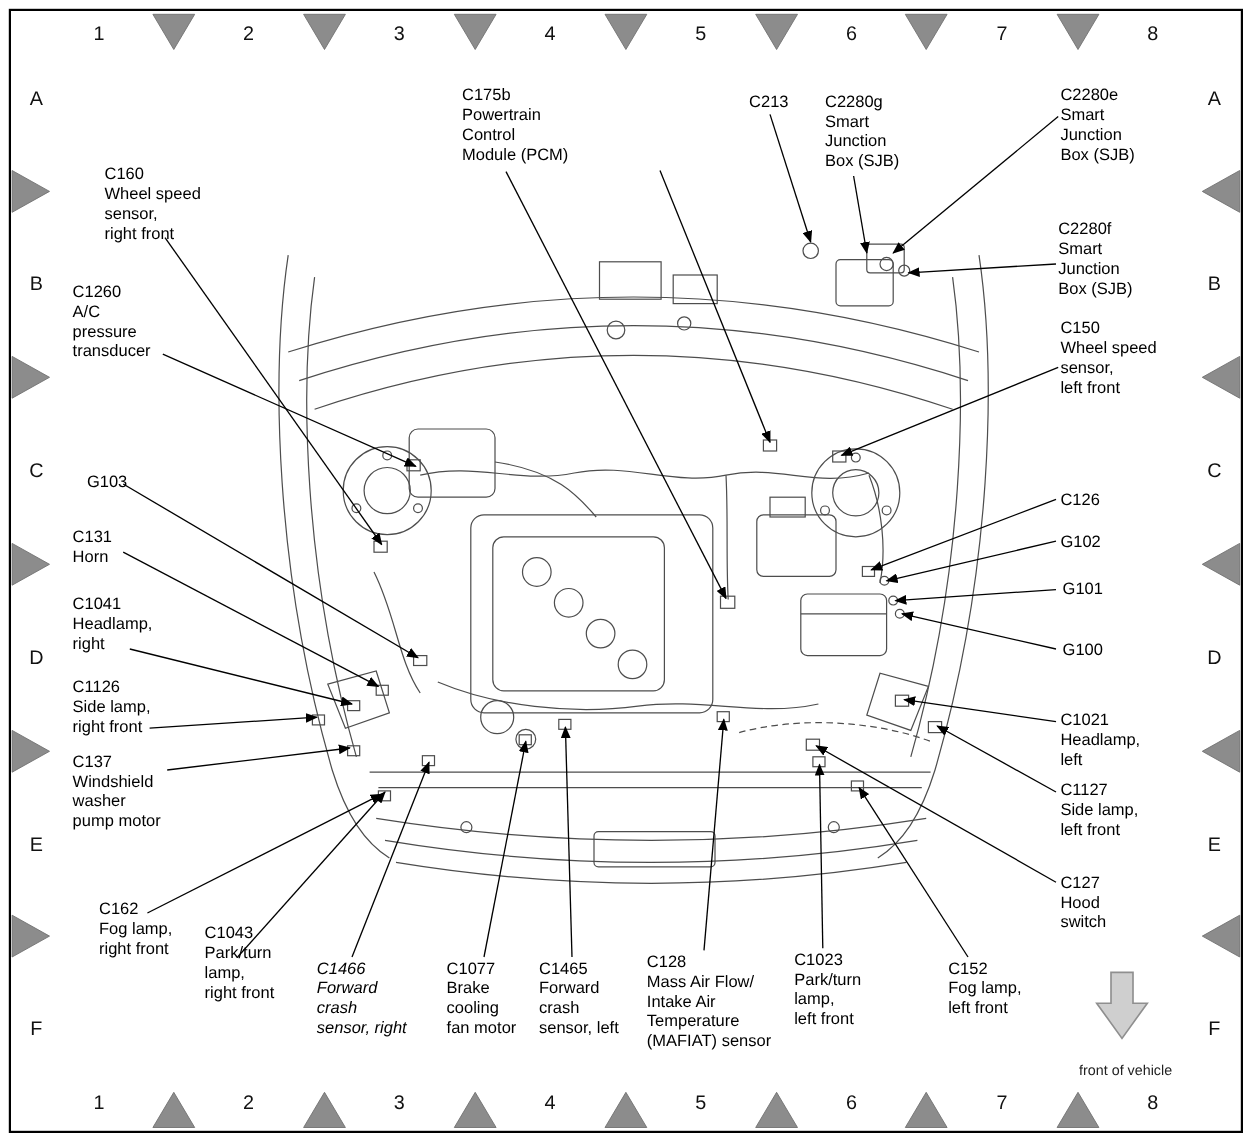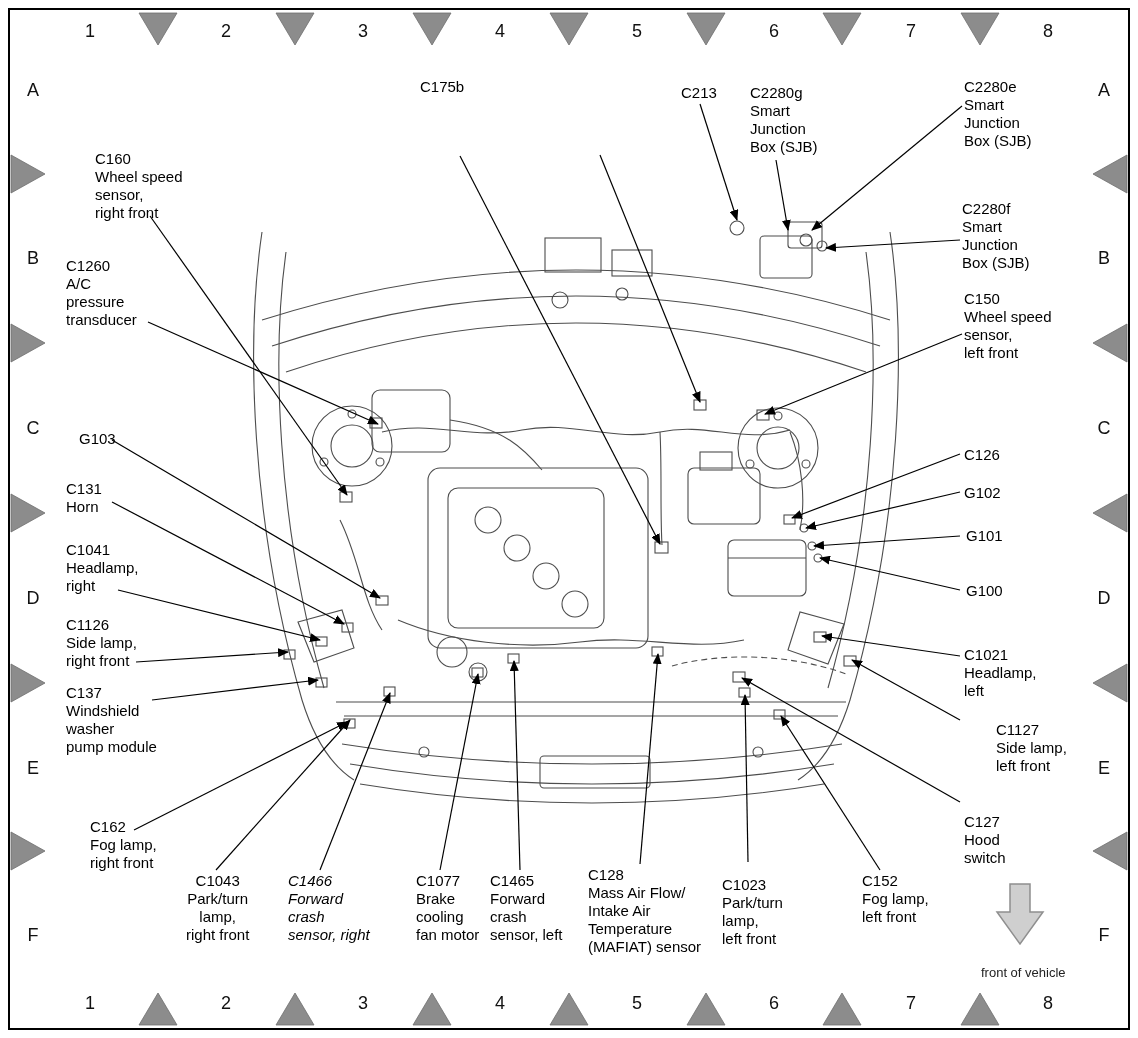--- a/index.html
+++ b/index.html
@@ -274,29 +274,32 @@
   </div>
   <div class="callout" style="left:66px; top:616px;">
     <div class="code">C1126</div>
     <div class="desc">Side lamp,
 right front</div>
   </div>
   <div class="callout" style="left:66px; top:684px;">
     <div class="code">C137</div>
     <div class="desc">Windshield
 washer
-pump module</div>
+pump motor</div>
   </div>
   <div class="callout" style="left:66px; top:818px;margin-left:24px;">
     <div class="code">C162</div>
     <div class="desc">Fog lamp,
 right front</div>
   </div>
   <div class="callout" style="left:420px; top:78px;">
     <div class="code">C175b</div>
+    <div class="desc">Powertrain
+Control
+Module (PCM)</div>
   </div>
   <div class="callout" style="left:681px; top:84px;">
     <div class="code">C213</div>
     <div class="desc"></div>
   </div>
   <div class="callout" style="left:750px; top:84px;">
     <div class="code">C2280g</div>
     <div class="desc">Smart
 Junction
 Box (SJB)</div>
@@ -333,62 +336,62 @@
   </div>
   <div class="callout" style="left:966px; top:582px;">
     <div class="code">G100</div>
     <div class="desc"></div>
   </div>
   <div class="callout" style="left:964px; top:646px;">
     <div class="code">C1021</div>
     <div class="desc">Headlamp,
 left</div>
   </div>
-  <div class="callout" style="left:996px; top:710px;margin-top:11px;">
+  <div class="callout" style="left:964px; top:710px;">
     <div class="code">C1127</div>
     <div class="desc">Side lamp,
 left front</div>
   </div>
-  <div class="callout" style="left:964px; top:794px;margin-top:19px;">
+  <div class="callout" style="left:964px; top:794px;">
     <div class="code">C127</div>
     <div class="desc">Hood
 switch</div>
   </div>
-  <div class="callout" style="left:186px; top:872px;text-align:center;">
+  <div class="callout" style="left:186px; top:840px;">
     <div class="code">C1043</div>
     <div class="desc">Park/turn
 lamp,
 right front</div>
   </div>
   <div class="callout" style="left:288px; top:872px;font-style:italic;">
     <div class="code">C1466</div>
     <div class="desc">Forward
 crash
 sensor, right</div>
   </div>
-  <div class="callout" style="left:406px; top:872px;margin-left:10px;">
+  <div class="callout" style="left:406px; top:872px;">
     <div class="code">C1077</div>
     <div class="desc">Brake
 cooling
 fan motor</div>
   </div>
   <div class="callout" style="left:490px; top:872px;">
     <div class="code">C1465</div>
     <div class="desc">Forward
 crash
 sensor, left</div>
   </div>
   <div class="callout" style="left:588px; top:866px;">
     <div class="code">C128</div>
     <div class="desc">Mass Air Flow/
 Intake Air
 Temperature
 (MAFIAT) sensor</div>
   </div>
-  <div class="callout" style="left:722px; top:864px;margin-top:12px;">
+  <div class="callout" style="left:722px; top:864px;">
     <div class="code">C1023</div>
     <div class="desc">Park/turn
 lamp,
 left front</div>
   </div>
   <div class="callout" style="left:862px; top:872px;">
     <div class="code">C152</div>
     <div class="desc">Fog lamp,
 left front</div>
   </div>

